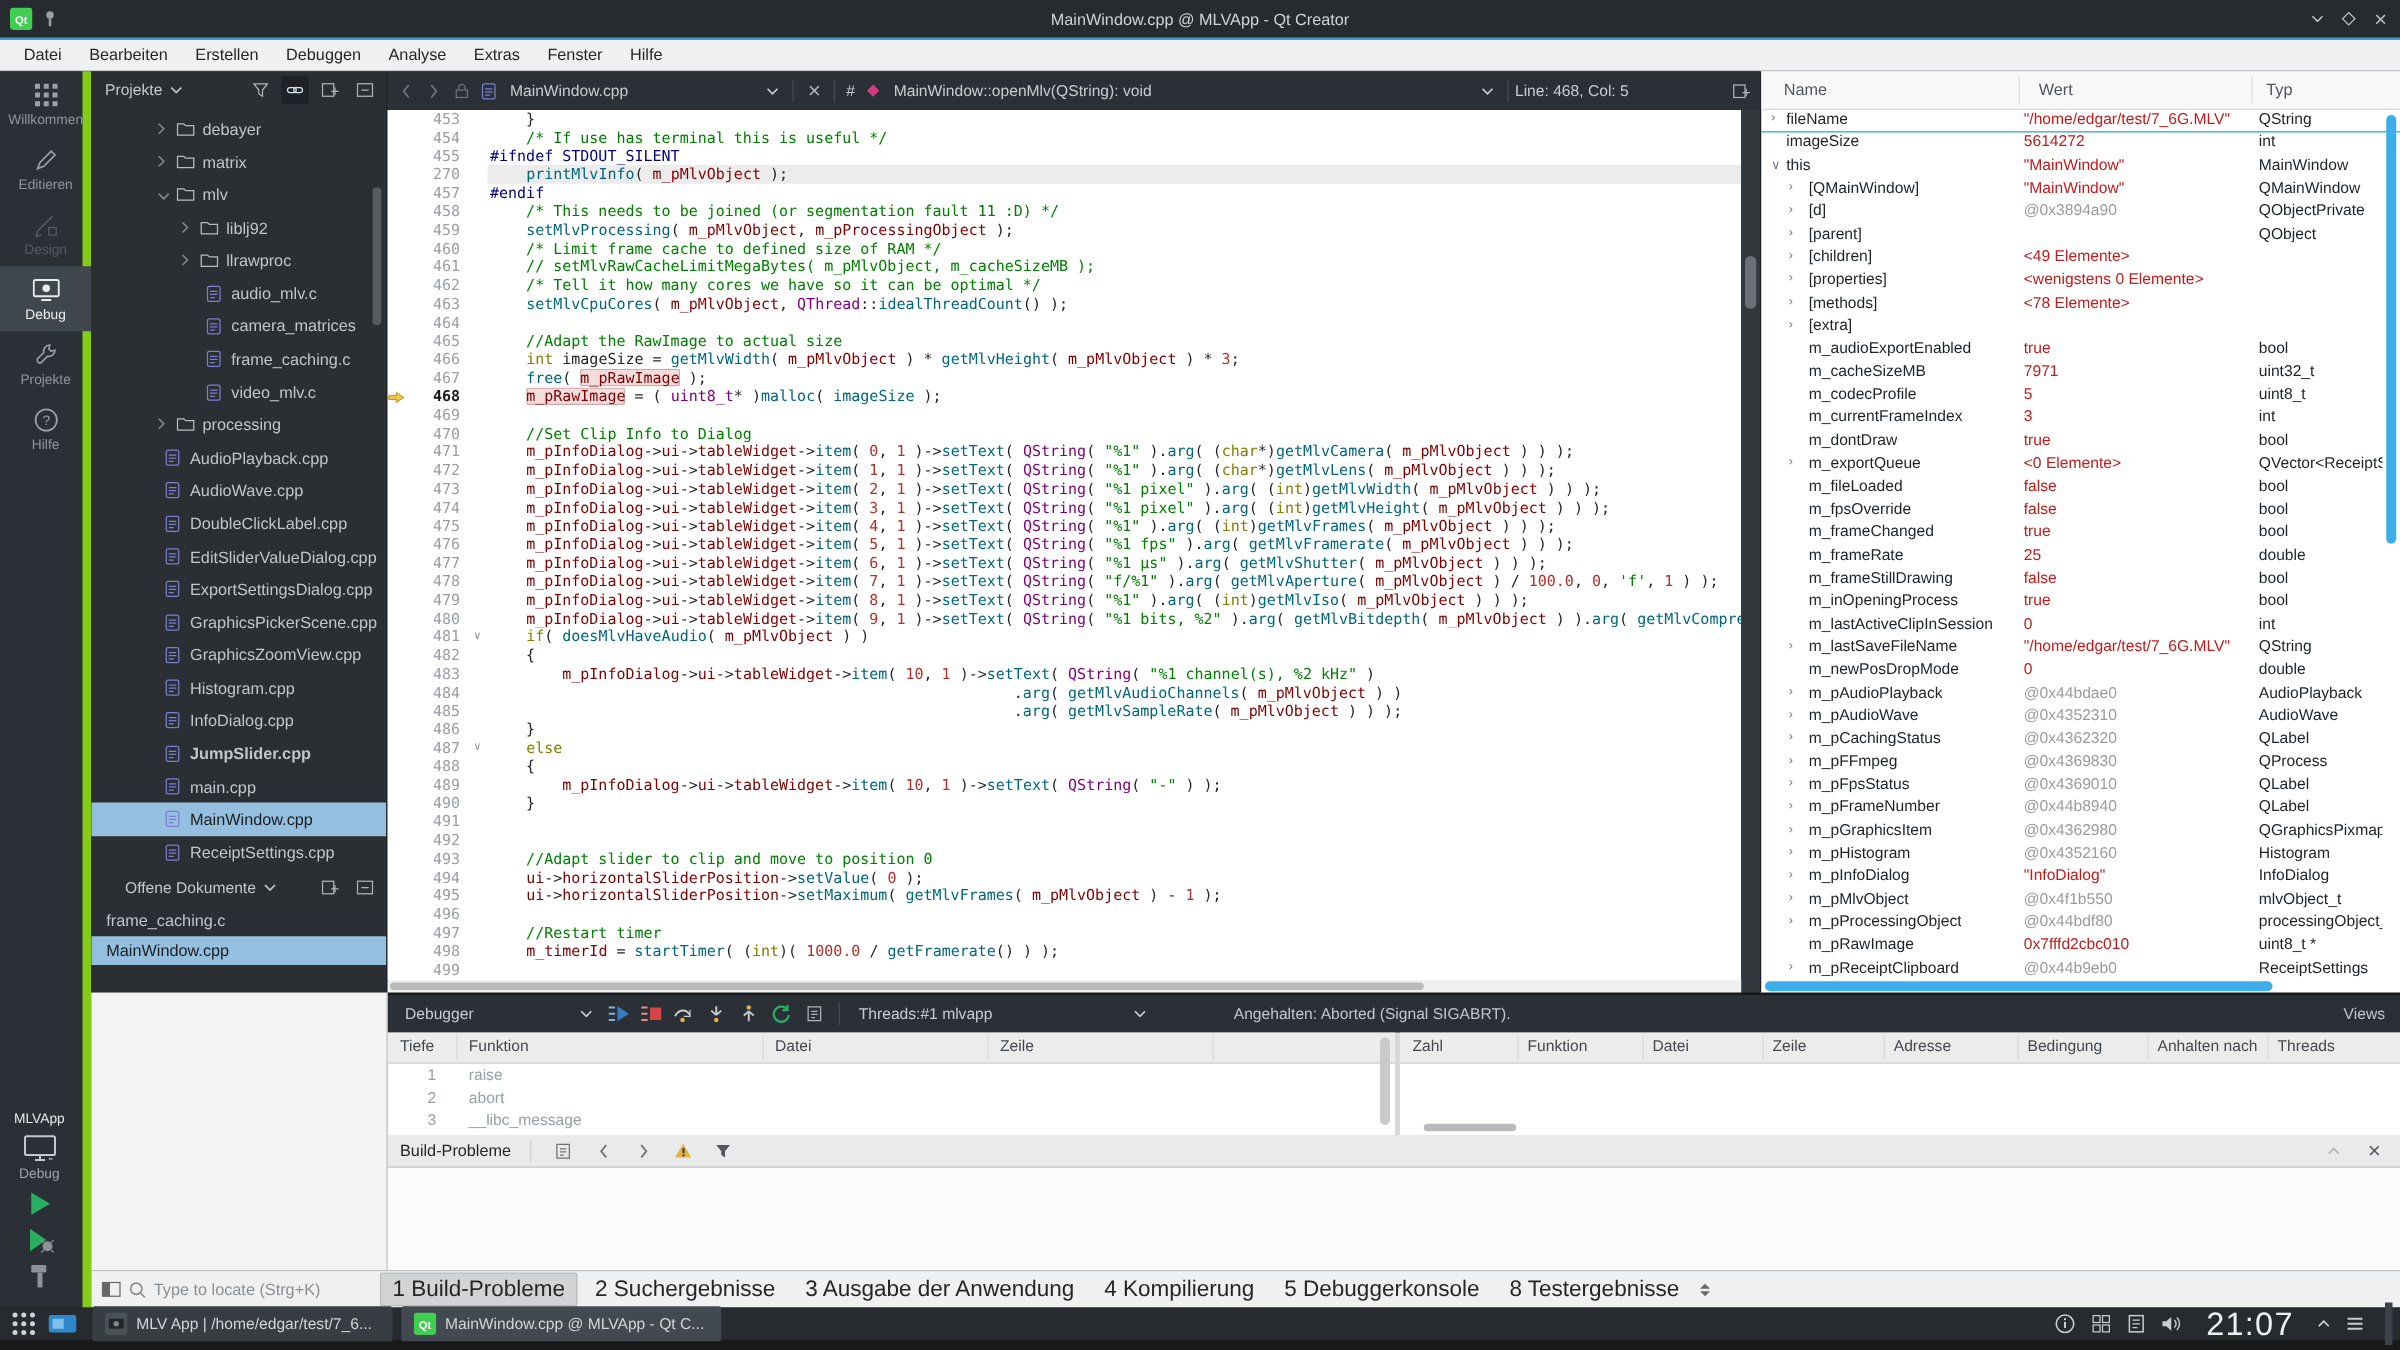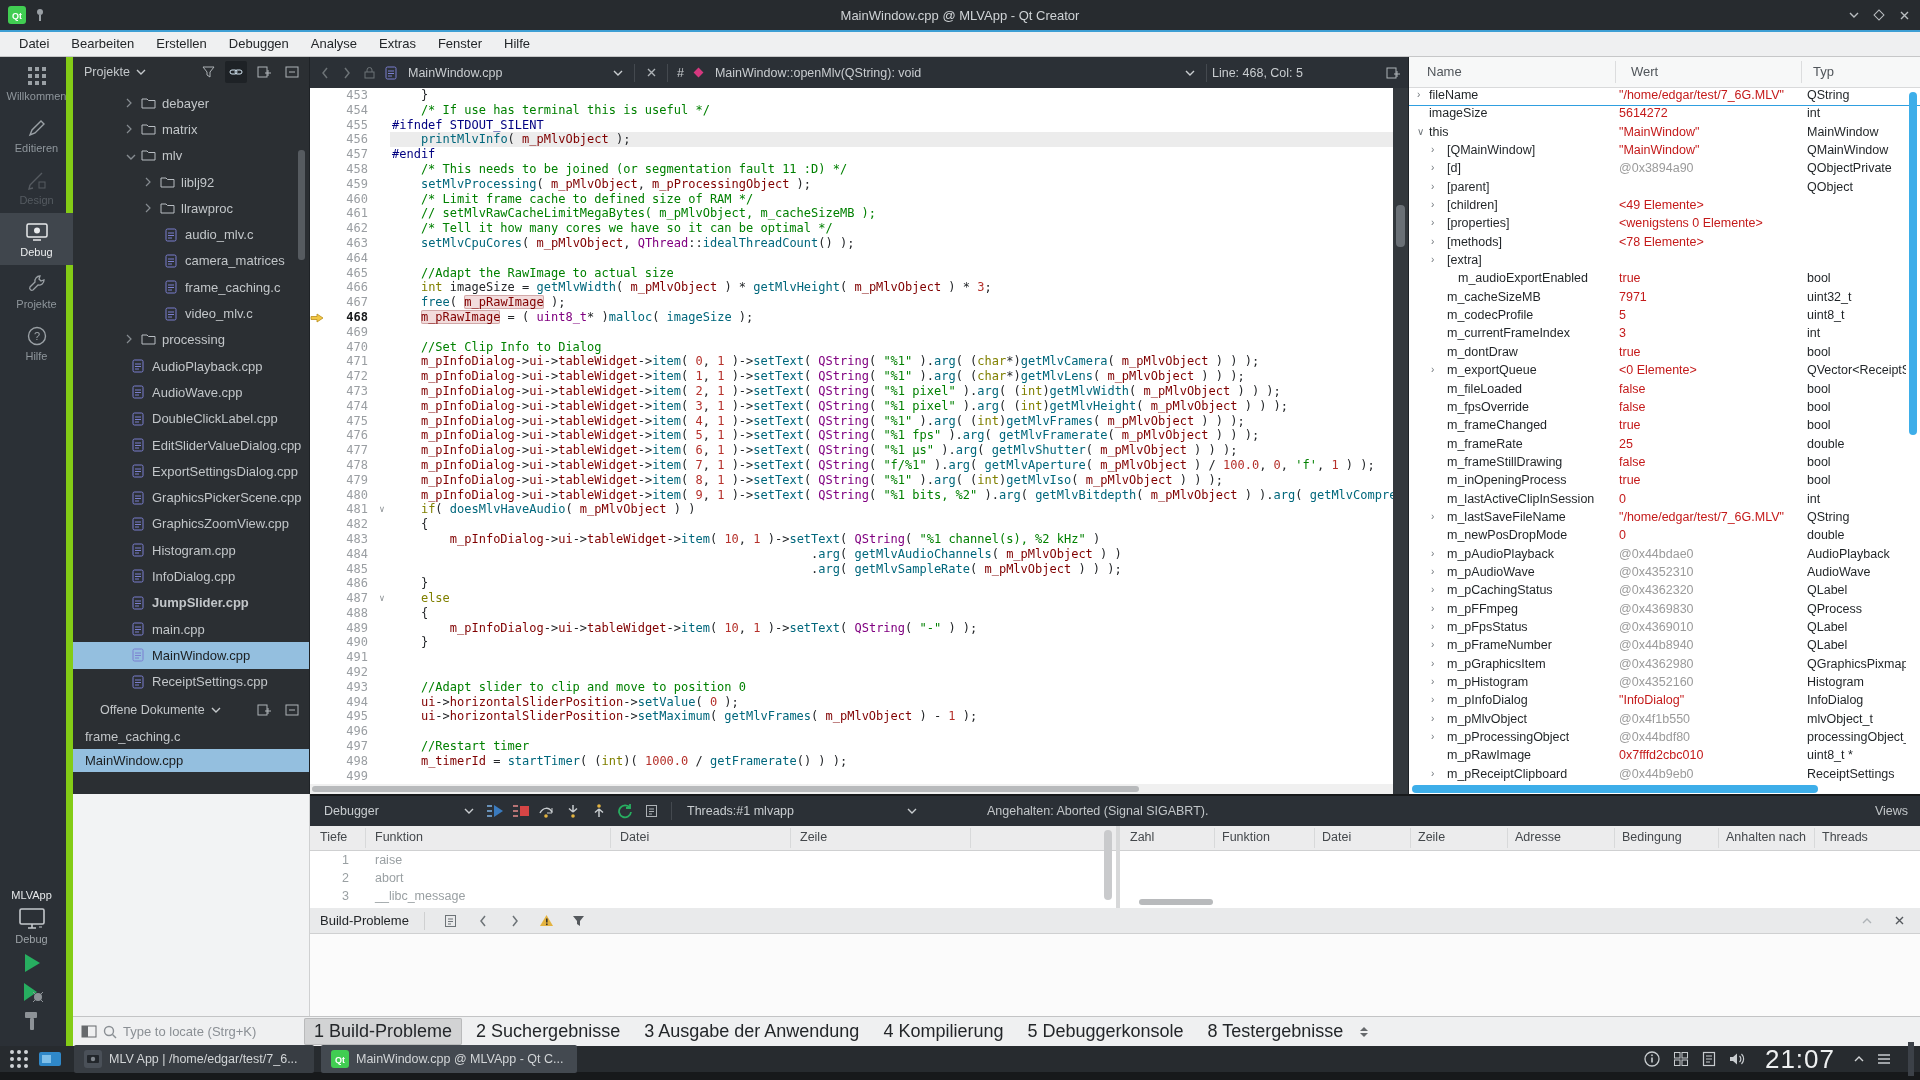--- a/index.html
+++ b/index.html
@@ -632,21 +632,21 @@
           <rect x="1" y="1" width="9" height="10" stroke="currentColor"></rect>
           <path d="M11 4 V10 M8 7 H14" stroke="currentColor"></path>
         </svg>
       </span>
   </div>
 
   <div id="editor" class="abs">
       <div class="cl"><span class="gut-mark"></span><span class="gut-num">453</span><span class="gut-fold"></span><span class="code-text"><span class="tk-p">    }</span></span></div>
       <div class="cl"><span class="gut-mark"></span><span class="gut-num">454</span><span class="gut-fold"></span><span class="code-text"><span class="tk-c">    /* If use has terminal this is useful */</span></span></div>
       <div class="cl"><span class="gut-mark"></span><span class="gut-num">455</span><span class="gut-fold"></span><span class="code-text"><span class="tk-d">#ifndef STDOUT_SILENT</span></span></div>
-      <div class="cl band"><span class="gut-mark"></span><span class="gut-num">456</span><span class="gut-fold"></span><span class="code-text"><span class="tk-p">    </span><span class="tk-m">printMlvInfo</span><span class="tk-p">( </span><span class="tk-f">m_pMlvObject</span><span class="tk-p"> );</span></span></div>
+      <div class="cl band"><span class="gut-mark"></span><span class="gut-num">270</span><span class="gut-fold"></span><span class="code-text"><span class="tk-p">    </span><span class="tk-m">printMlvInfo</span><span class="tk-p">( </span><span class="tk-f">m_pMlvObject</span><span class="tk-p"> );</span></span></div>
       <div class="cl"><span class="gut-mark"></span><span class="gut-num">457</span><span class="gut-fold"></span><span class="code-text"><span class="tk-d">#endif</span></span></div>
       <div class="cl"><span class="gut-mark"></span><span class="gut-num">458</span><span class="gut-fold"></span><span class="code-text"><span class="tk-c">    /* This needs to be joined (or segmentation fault 11 :D) */</span></span></div>
       <div class="cl"><span class="gut-mark"></span><span class="gut-num">459</span><span class="gut-fold"></span><span class="code-text"><span class="tk-p">    </span><span class="tk-m">setMlvProcessing</span><span class="tk-p">( </span><span class="tk-f">m_pMlvObject</span><span class="tk-p">, </span><span class="tk-f">m_pProcessingObject</span><span class="tk-p"> );</span></span></div>
       <div class="cl"><span class="gut-mark"></span><span class="gut-num">460</span><span class="gut-fold"></span><span class="code-text"><span class="tk-c">    /* Limit frame cache to defined size of RAM */</span></span></div>
       <div class="cl"><span class="gut-mark"></span><span class="gut-num">461</span><span class="gut-fold"></span><span class="code-text"><span class="tk-c">    // setMlvRawCacheLimitMegaBytes( m_pMlvObject, m_cacheSizeMB );</span></span></div>
       <div class="cl"><span class="gut-mark"></span><span class="gut-num">462</span><span class="gut-fold"></span><span class="code-text"><span class="tk-c">    /* Tell it how many cores we have so it can be optimal */</span></span></div>
       <div class="cl"><span class="gut-mark"></span><span class="gut-num">463</span><span class="gut-fold"></span><span class="code-text"><span class="tk-p">    </span><span class="tk-m">setMlvCpuCores</span><span class="tk-p">( </span><span class="tk-f">m_pMlvObject</span><span class="tk-p">, </span><span class="tk-t">QThread</span><span class="tk-p">::</span><span class="tk-m">idealThreadCount</span><span class="tk-p">() );</span></span></div>
       <div class="cl"><span class="gut-mark"></span><span class="gut-num">464</span><span class="gut-fold"></span><span class="code-text"></span></div>
       <div class="cl"><span class="gut-mark"></span><span class="gut-num">465</span><span class="gut-fold"></span><span class="code-text"><span class="tk-c">    //Adapt the RawImage to actual size</span></span></div>
       <div class="cl"><span class="gut-mark"></span><span class="gut-num">466</span><span class="gut-fold"></span><span class="code-text"><span class="tk-p">    </span><span class="tk-k">int</span><span class="tk-p"> imageSize = </span><span class="tk-m">getMlvWidth</span><span class="tk-p">( </span><span class="tk-f">m_pMlvObject</span><span class="tk-p"> ) * </span><span class="tk-m">getMlvHeight</span><span class="tk-p">( </span><span class="tk-f">m_pMlvObject</span><span class="tk-p"> ) * </span><span class="tk-n">3</span><span class="tk-p">;</span></span></div>
@@ -753,21 +753,21 @@
           <span class="var-val v-red">&lt;78 Elemente&gt;</span>
           <span class="var-typ"></span>
         </div>
         <div class="var-row">
           <span class="var-chev" style="left: 22px;">›</span>
           <span class="var-name" style="left: 38px;">[extra]</span>
           <span class="var-val "></span>
           <span class="var-typ"></span>
         </div>
         <div class="var-row">
-          <span class="var-name" style="left: 38px; margin-left: 11px;">m_audioExportEnabled</span>
+          <span class="var-name" style="left: 38px;">m_audioExportEnabled</span>
           <span class="var-val v-red">true</span>
           <span class="var-typ">bool</span>
         </div>
         <div class="var-row">
           <span class="var-name" style="left: 38px;">m_cacheSizeMB</span>
           <span class="var-val v-red">7971</span>
           <span class="var-typ">uint32_t</span>
         </div>
         <div class="var-row">
           <span class="var-name" style="left: 38px;">m_codecProfile</span>

